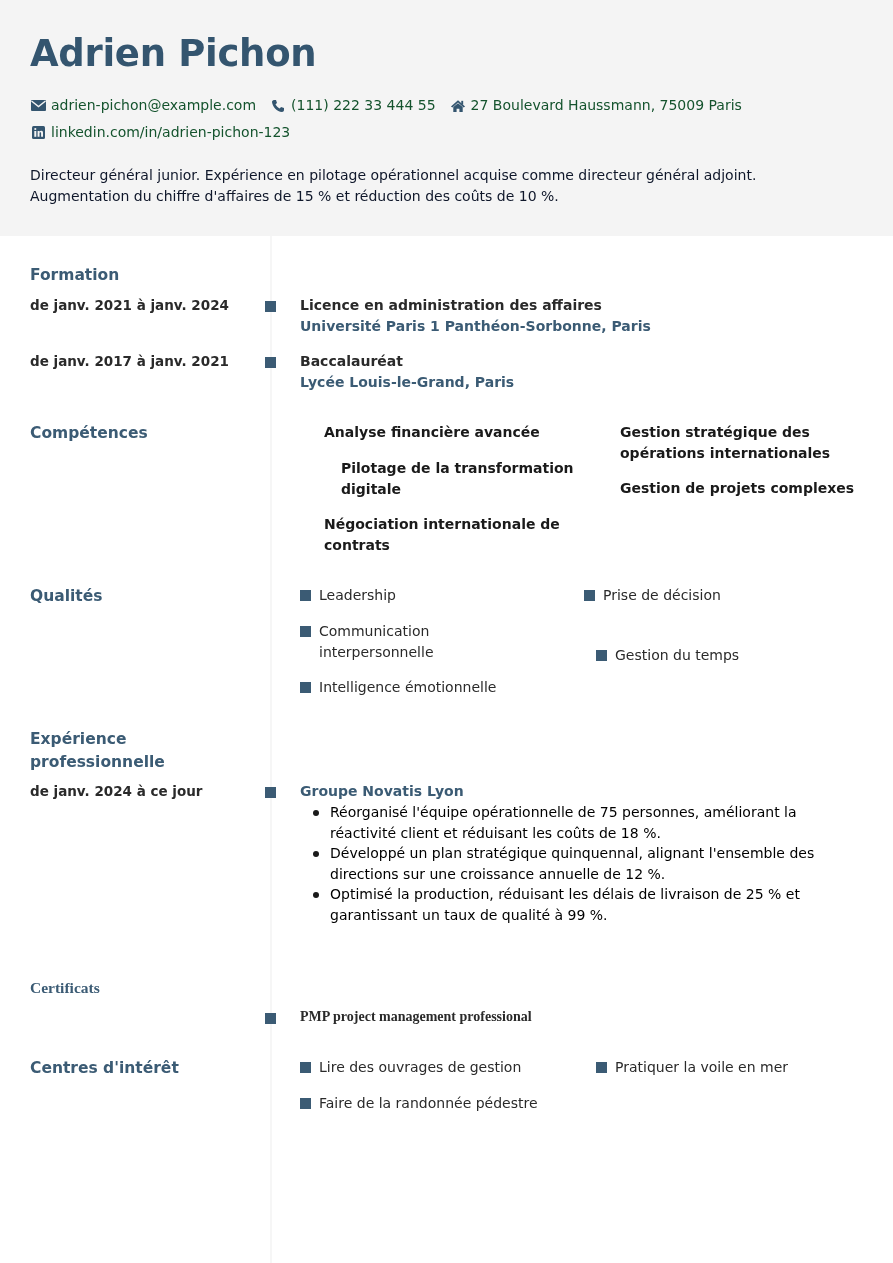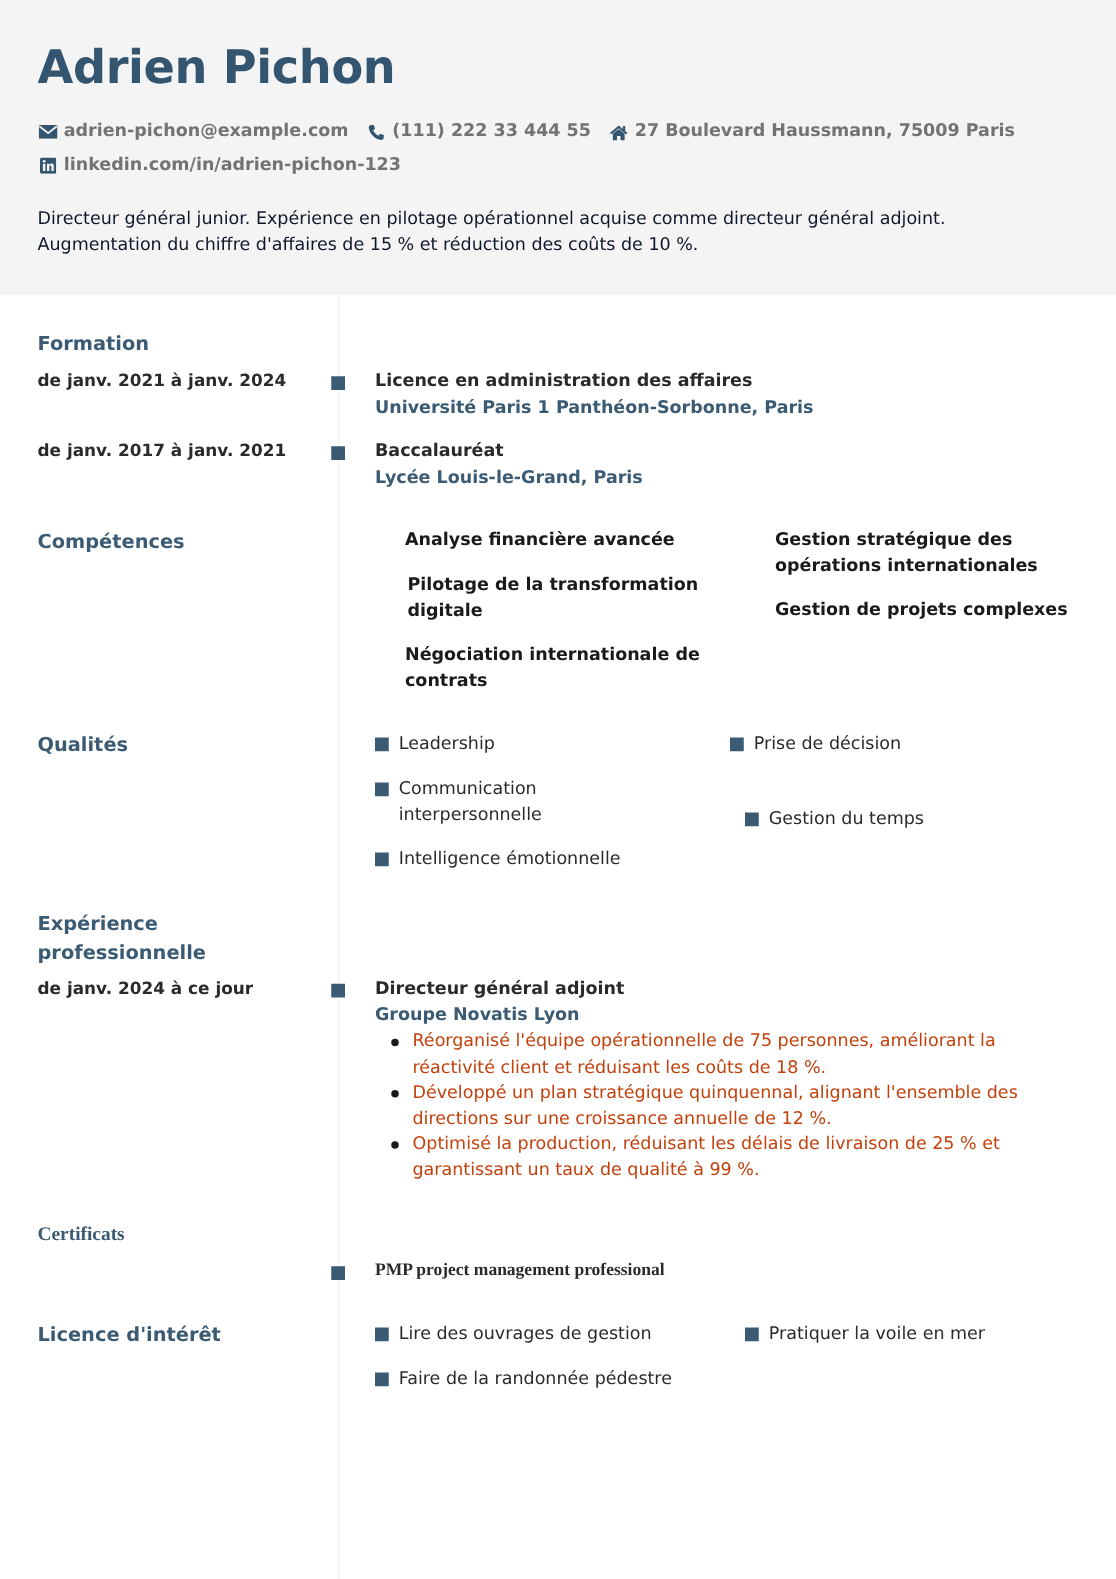--- a/index.html
+++ b/index.html
@@ -20,23 +20,22 @@
       font-size: 37px;
       font-weight: bold;
       color: #34556f;
       letter-spacing: -0.3px;
       line-height: 48px;
       height: 48px;
     }
     .contacts {
       margin-top: 14px;
       font-size: 14px;
-      color: #737373;
+      color: #14532d;
       line-height: 27px;
-      font-weight: bold;
     }
     .contact-row { display: flex; align-items: center; height: 27px; white-space: nowrap; }
     .contact-item { display: inline-flex; align-items: center; margin-right: 14px; }
     .icon { display: inline-flex; width: 16px; height: 14px; margin-right: 5px; align-items: center; justify-content: center; }
     .icon svg { display: block; }
     .summary {
       margin-top: 19px;
       font-size: 14px;
       line-height: 21px;
       color: #0f172a;
@@ -126,21 +125,21 @@
     .bullet-text { width: 240px; }
     .achievements {
       margin-top: 0;
       padding-left: 30px;
       list-style: none;
     }
     .achievements li {
       position: relative;
       font-size: 14px;
       line-height: 20.5px;
-      color: #c2410c;
+      color: #000000;
       width: 530px;
     }
     .achievements li::before {
       content: "";
       position: absolute;
       left: -17px;
       top: 8px;
       width: 6px;
       height: 6px;
       border-radius: 50%;
@@ -216,21 +215,21 @@
   <div class="entry-body" style="top:87px;">
     <div class="entry-title">Baccalauréat</div>
     <div class="entry-sub">Lycée Louis-le-Grand, Paris</div>
   </div>
 </div>
 
 <div class="section" style="top:422px; height:140px;">
   <div class="section-title" style="top:0;">Compétences</div>
   <div class="skill" style="position:absolute; left:270px; top:0;">Analyse financière avancée</div>
   <div class="skill" style="position:absolute; left:566px; top:0;">Gestion stratégique des opérations internationales</div>
-  <div class="skill" style="position:absolute; left:272px; top:36px;">Pilotage de la transformation digitale</div>
+  <div class="skill" style="position:absolute; left:287px; top:36px;">Pilotage de la transformation digitale</div>
   <div class="skill" style="position:absolute; left:566px; top:56px;">Gestion de projets complexes</div>
   <div class="skill" style="position:absolute; left:270px; top:92px;">Négociation internationale de contrats</div>
 </div>
 
 <div class="section" style="top:585px; height:120px;">
   <div class="section-title" style="top:0;">Qualités</div>
   <div class="bullet-item" style="position:absolute; left:270px; top:0;">
     <span class="sq"></span>
     <span class="bullet-text">Leadership</span>
   </div>
@@ -250,40 +249,39 @@
     <span class="sq"></span>
     <span class="bullet-text">Intelligence émotionnelle</span>
   </div>
 </div>
 
 <div class="section" style="top:728px; height:230px;">
   <div class="section-title" style="top:0; width:180px;">Expérience professionnelle</div>
   <div class="entry-date" style="top:53px;">de janv. 2024 à ce jour</div>
   <div class="marker" style="top:59px;"></div>
   <div class="entry-body" style="top:53px;">
-    <div class="entry-title">Directeur général adjoint</div>
     <div class="entry-sub">Groupe Novatis Lyon</div>
     <ul class="achievements">
       <li>Réorganisé l'équipe opérationnelle de 75 personnes, améliorant la réactivité client et réduisant les coûts de 18 %.</li>
       <li>Développé un plan stratégique quinquennal, alignant l'ensemble des directions sur une croissance annuelle de 12 %.</li>
       <li>Optimisé la production, réduisant les délais de livraison de 25 % et garantissant un taux de qualité à 99 %.</li>
     </ul>
   </div>
 </div>
 
 <div class="section" style="top:976px; height:60px;font-family:Liberation Serif, serif;">
   <div class="section-title" style="top:0;">Certificats</div>
   <div class="marker" style="top:37px;"></div>
   <div class="entry-body" style="top:30px;">
     <div class="entry-title">PMP project management professional</div>
   </div>
 </div>
 
 <div class="section" style="top:1057px; height:70px;">
-  <div class="section-title" style="top:0;">Licence d'intérêt</div>
+  <div class="section-title" style="top:0;">Centres d'intérêt</div>
   <div class="bullet-item" style="position:absolute; left:270px; top:0;">
     <span class="sq"></span>
     <span class="bullet-text">Lire des ouvrages de gestion</span>
   </div>
   <div class="bullet-item" style="position:absolute; left:566px; top:0;">
     <span class="sq"></span>
     <span class="bullet-text">Pratiquer la voile en mer</span>
   </div>
   <div class="bullet-item" style="position:absolute; left:270px; top:36px;">
     <span class="sq"></span>

